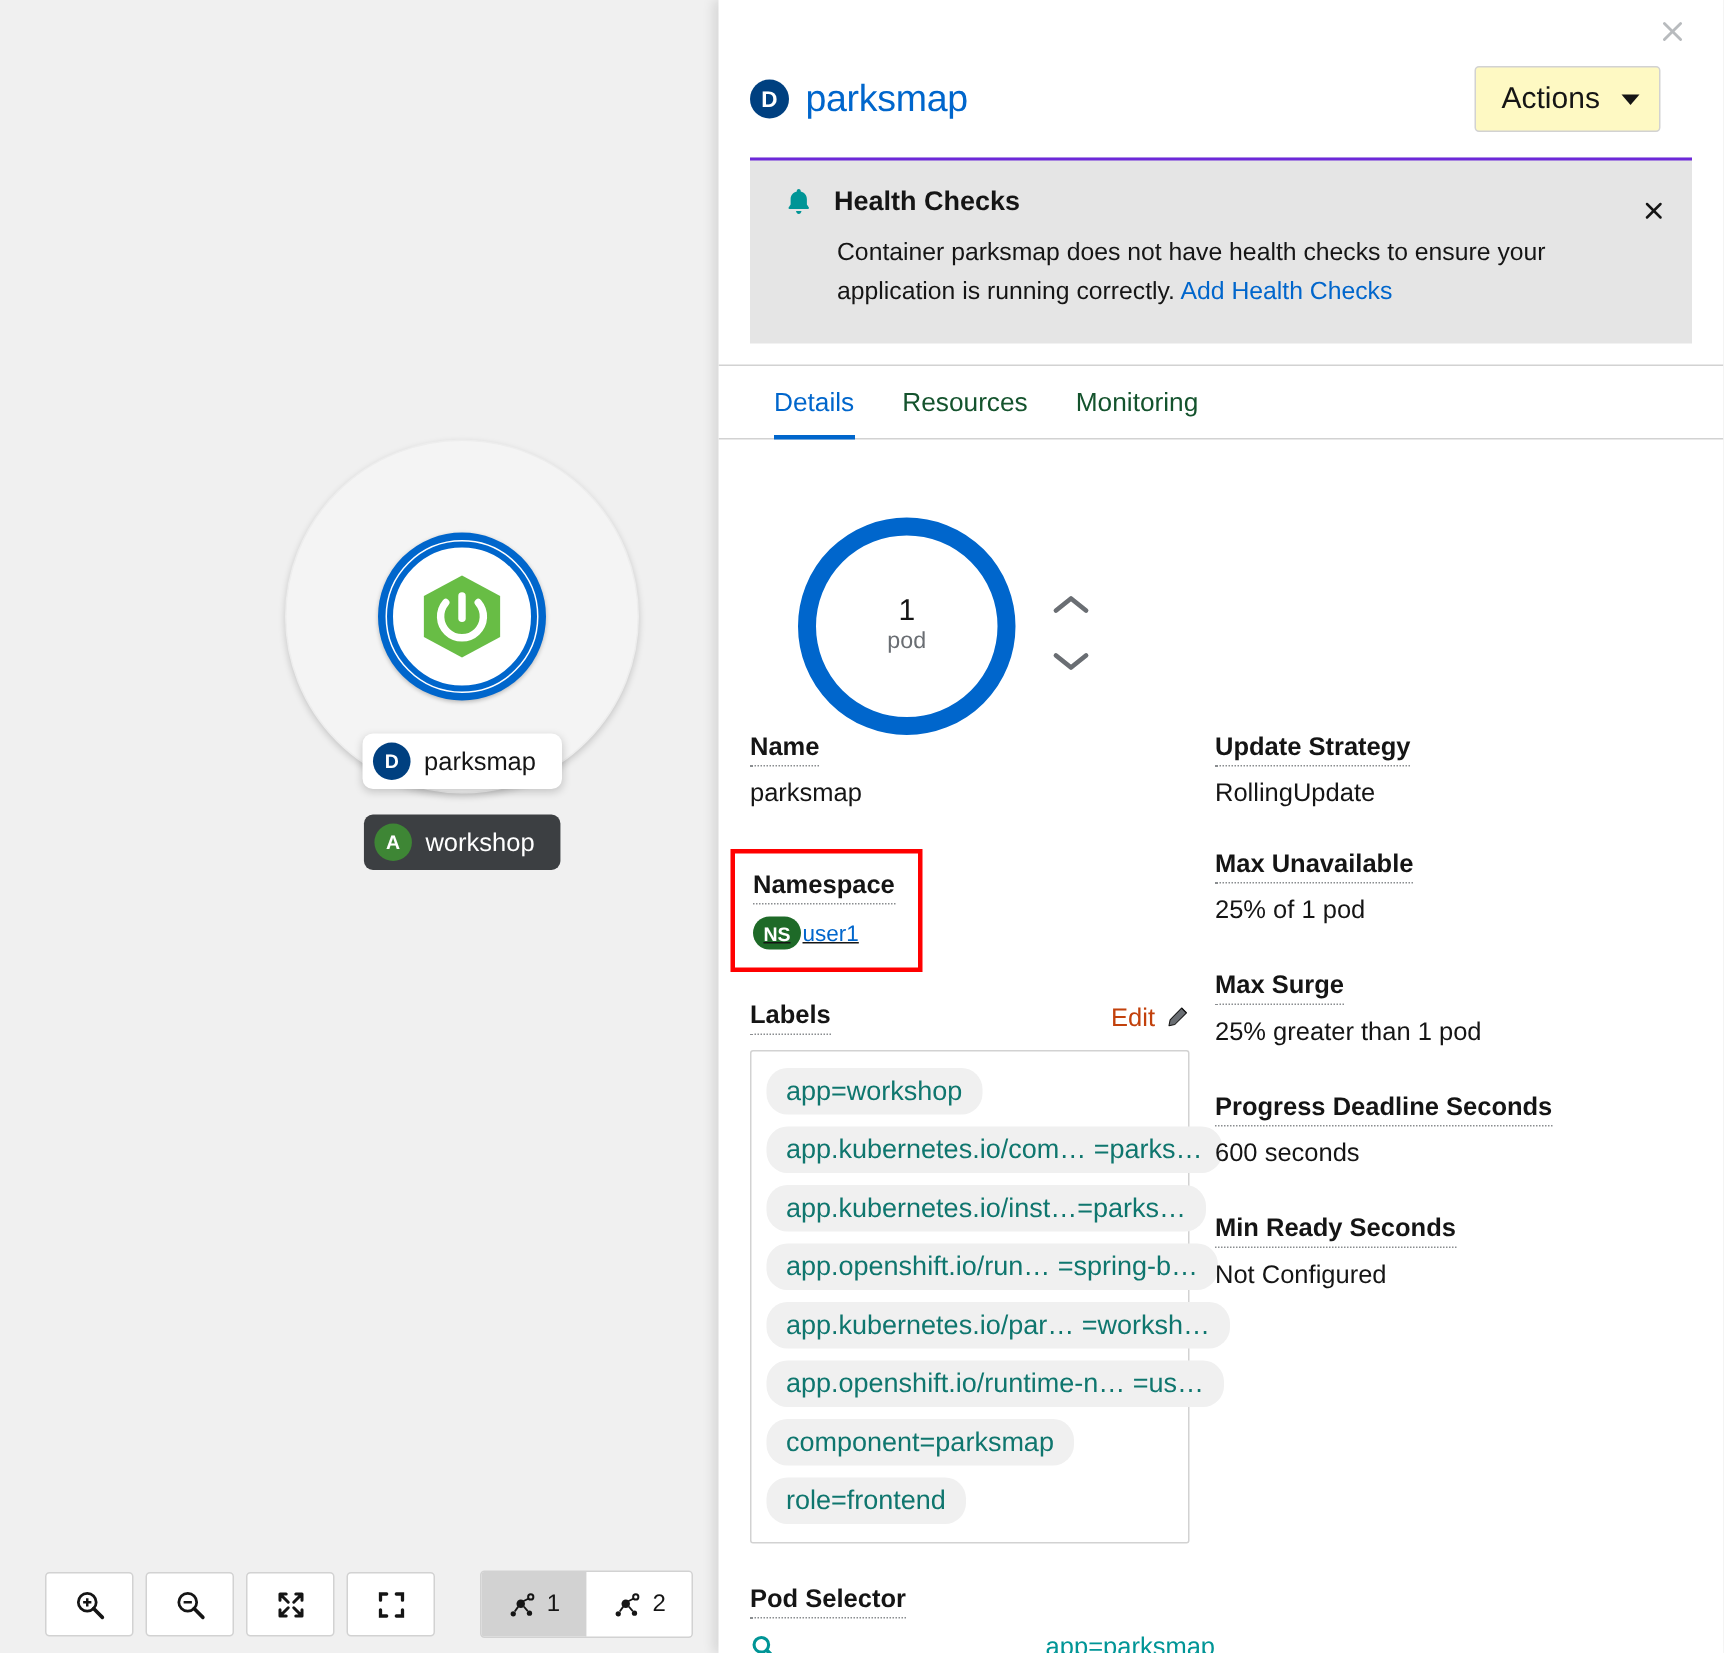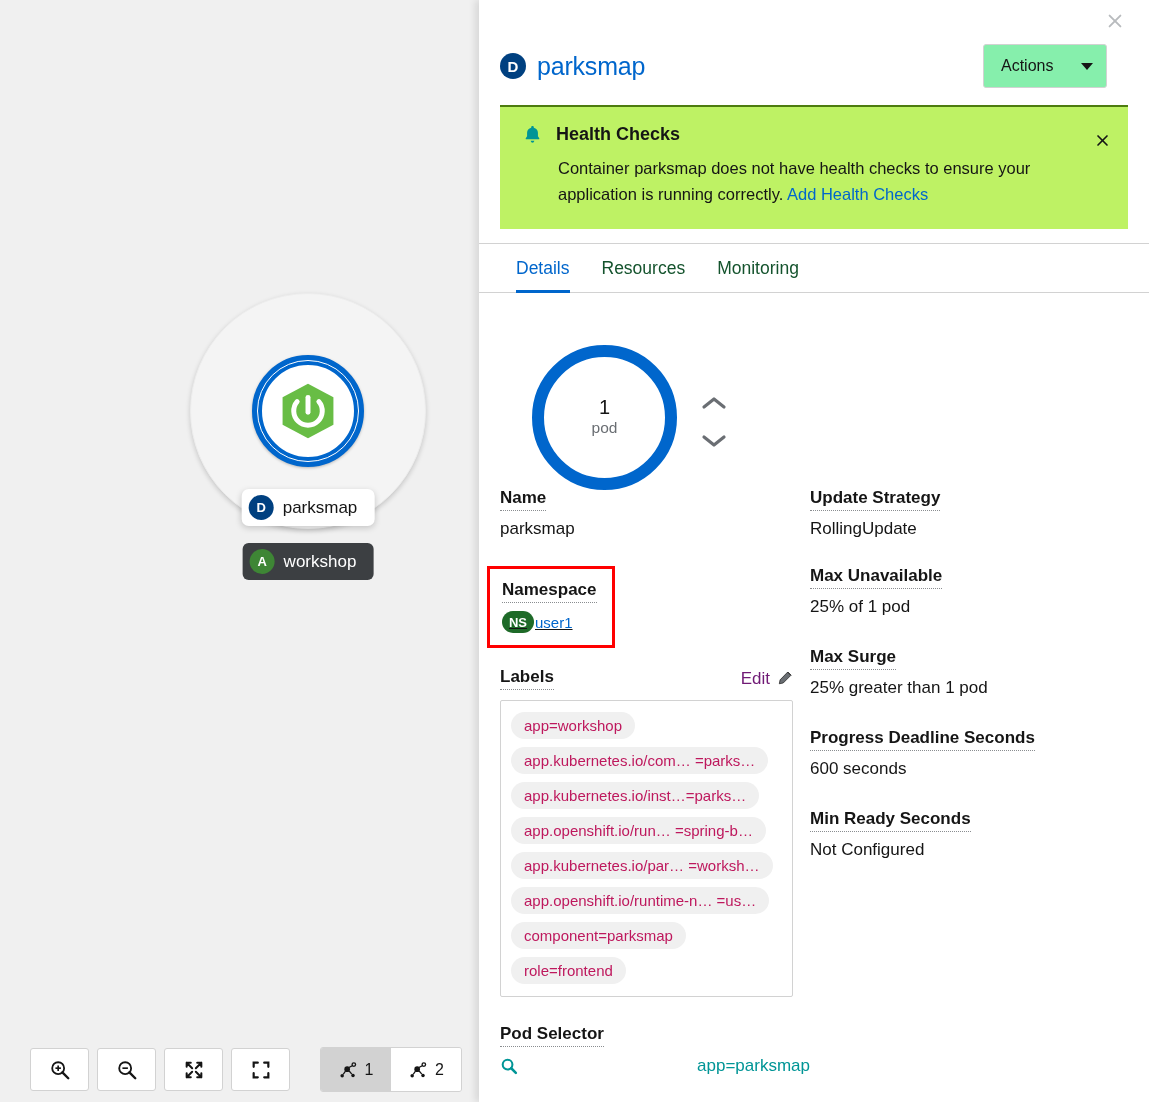--- a/index.html
+++ b/index.html
@@ -144,39 +144,39 @@
     display: flex; align-items: center; justify-content: center;
     font-size: 15px; font-weight: bold;
   }
   .head-title {
     font-size: 25px; color: #0066cc; font-weight: normal;
     letter-spacing: -0.2px;
   }
   .actions-btn {
     position: absolute; right: 21px; top: 4px;
     width: 124px; height: 44px;
-    background: #86efac; border: 1px solid #d2d2d2; border-radius: 3px;
+    background: #fef9c3; border: 1px solid #d2d2d2; border-radius: 3px;
     display: flex; align-items: center; justify-content: space-between;
     padding: 0 13px 0 17px;
-    font-size: 16px; color: #151515;
+    font-size: 20px; color: #151515;
     cursor: pointer;
   }
   .caret-down {
     width: 0; height: 0;
     border-left: 6px solid transparent;
     border-right: 6px solid transparent;
     border-top: 7px solid #151515;
   }
 
   
   .alert {
     position: absolute; left: 21px; top: 105px;
     width: 628px;
-    background: #bef264;
-    border-top: 2px solid #4d7c0f;
+    background: #e5e5e5;
+    border-top: 2px solid #6d28d9;
     padding: 17px 20px 22px 22px;
   }
   .alert-title-row { display: flex; align-items: center; gap: 13px; }
   .alert-title {
     font-size: 18px; font-weight: bold; color: #151515;
   }
   .alert-close {
     position: absolute; right: 16px; top: 23px;
     width: 20px; height: 20px;
     display: flex; align-items: center; justify-content: center;
@@ -271,37 +271,37 @@
     width: 128px;
   }
 
   
   .labels-header {
     display: flex; align-items: center; justify-content: space-between;
     width: 293px;
   }
   .edit-link {
     display: flex; align-items: center; gap: 6px;
-    color: #701a75; font-size: 17px; cursor: pointer;
+    color: #c2410c; font-size: 17px; cursor: pointer;
   }
   .label-box {
     margin-top: 10px;
     width: 293px;
     border: 1px solid #d2d2d2;
     border-radius: 2px;
     padding: 11px 10px 12px 10px;
     display: flex; flex-direction: column; gap: 8px;
     align-items: flex-start;
   }
   .chip {
     background: #f0f0f0;
     border-radius: 14px;
     padding: 5px 13px;
-    font-size: 15px;
-    color: #be185d;
+    font-size: 18px;
+    color: #0f766e;
     white-space: nowrap;
     cursor: pointer;
   }
   .selector-row {
     display: flex; align-items: center; gap: 8px;
     margin-top: 9px;
     justify-content: space-between;
   }
   .selector-link { color: #009596; font-size: 17px; cursor: pointer; }
 </style>

